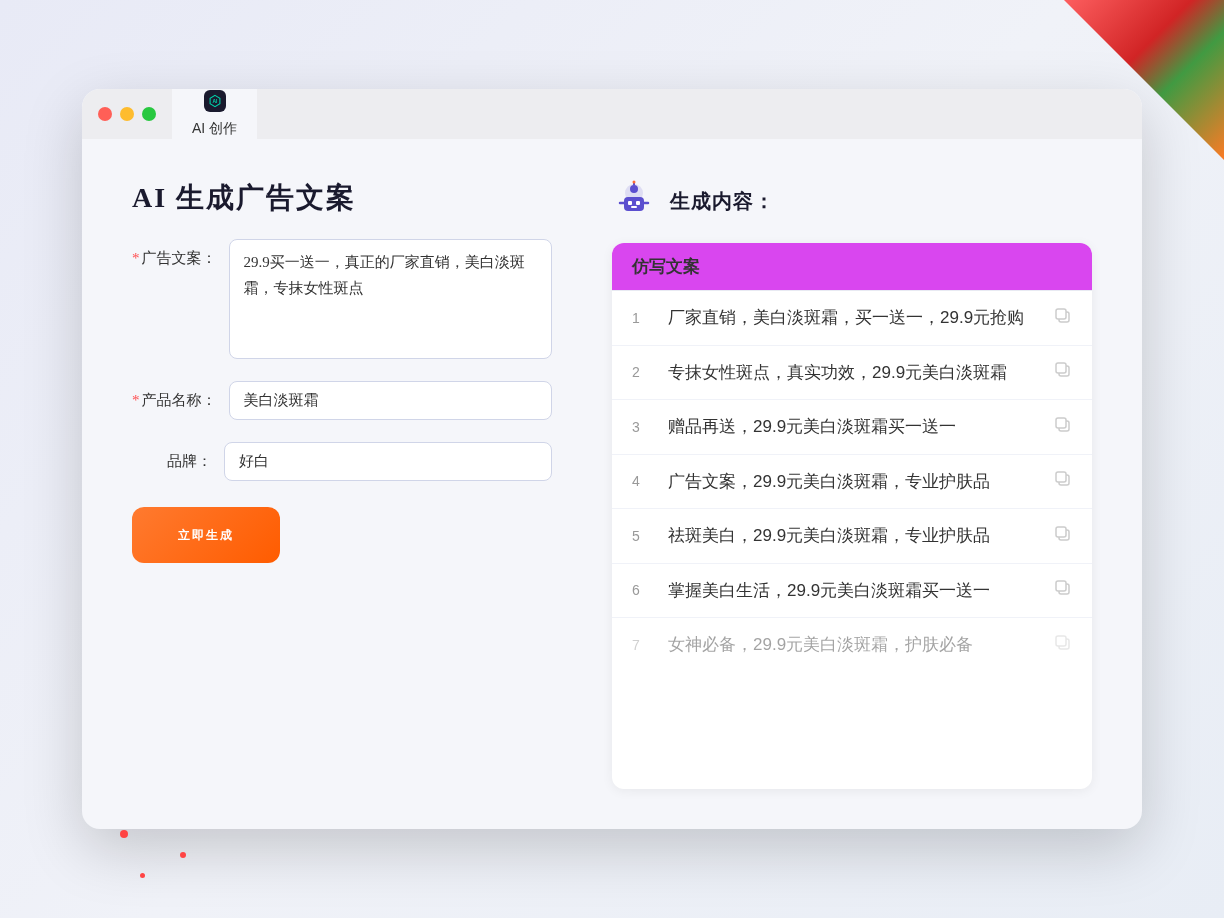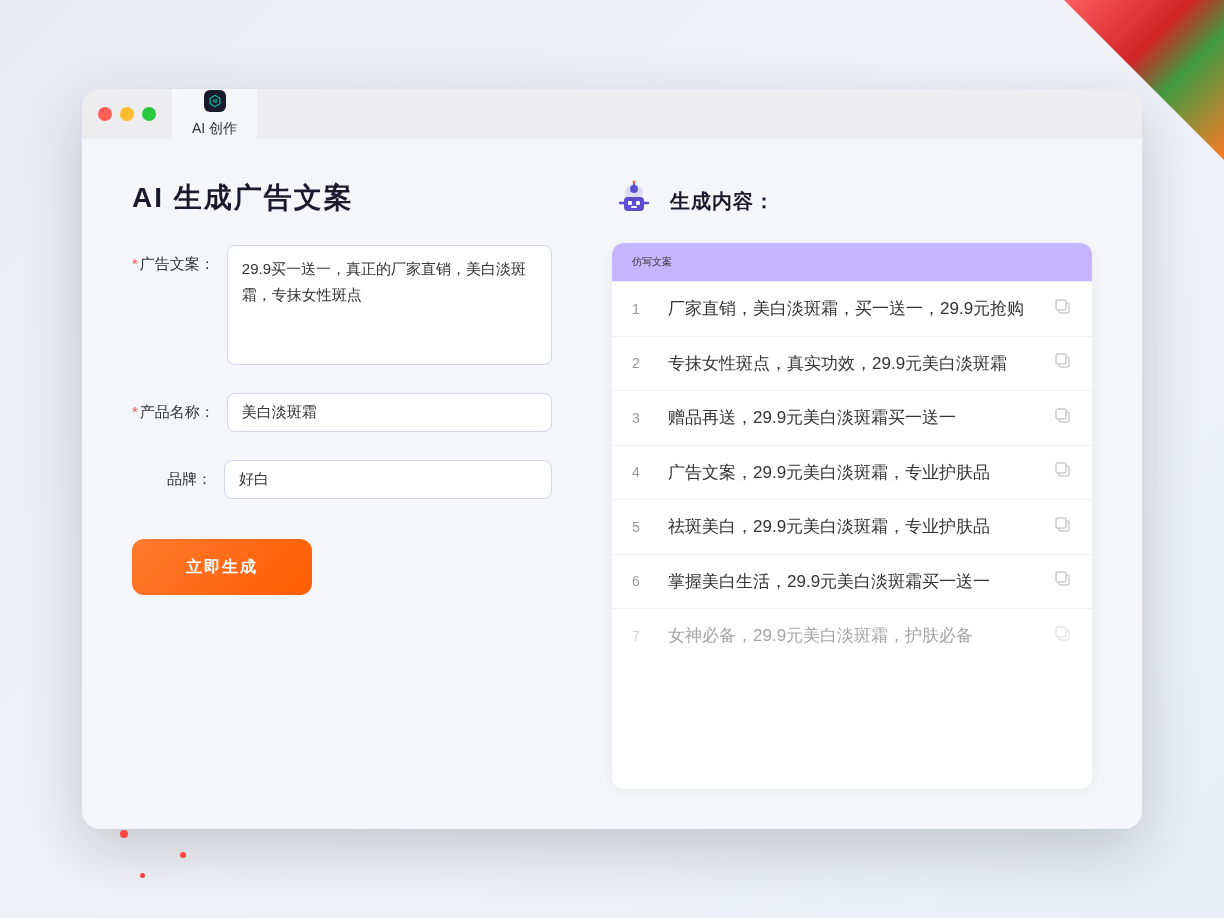--- a/index.html
+++ b/index.html
@@ -91,21 +91,22 @@
       padding: 40px 50px;
       gap: 60px;
       overflow: hidden;
     }
 
     
     .left-panel {
       flex: 0 0 420px;
       display: flex;
       flex-direction: column;
-      gap: 28px;
+      gap: 22px;
+      font-family: Liberation Serif, serif;
     }
 
     .page-title {
       font-size: 28px;
       font-weight: 700;
       color: #1a1a2e;
       letter-spacing: 2px;
     }
 
     .form-group {
@@ -145,30 +146,30 @@
       color: #333;
       background: #fff;
       outline: none;
       font-family: inherit;
       resize: none;
       height: 120px;
       line-height: 1.7;
     }
 
     .generate-btn {
-      width: 180px;
+      width: 148px;
       height: 56px;
       background: linear-gradient(135deg, #ff7a2f 0%, #ff5c00 100%);
       border: none;
       border-radius: 12px;
       color: #fff;
-      font-size: 16px;
+      font-size: 12px;
       font-weight: 600;
       cursor: pointer;
-      margin-top: 12px;
+      margin-top: 4px;
       letter-spacing: 2px;
       font-family: inherit;
     }
 
     
     .right-panel {
       flex: 1;
       display: flex;
       flex-direction: column;
     }
@@ -193,24 +194,24 @@
 
     .result-table {
       background: #fff;
       border-radius: 12px;
       overflow: hidden;
       flex: 1;
       box-shadow: 0 2px 12px rgba(0,0,0,0.06);
     }
 
     .table-header {
-      background: #c4b5fd;
+      background: #d946ef;
       padding: 12px 20px;
-      font-size: 10px;
-      font-weight: 400;
+      font-size: 17px;
+      font-weight: 700;
       color: #333;
       border-bottom: 1px solid #e8eaf2;
     }
 
     .table-row {
       display: flex;
       align-items: center;
       padding: 14px 20px;
       border-bottom: 1px solid #f0f2f8;
       gap: 16px;

